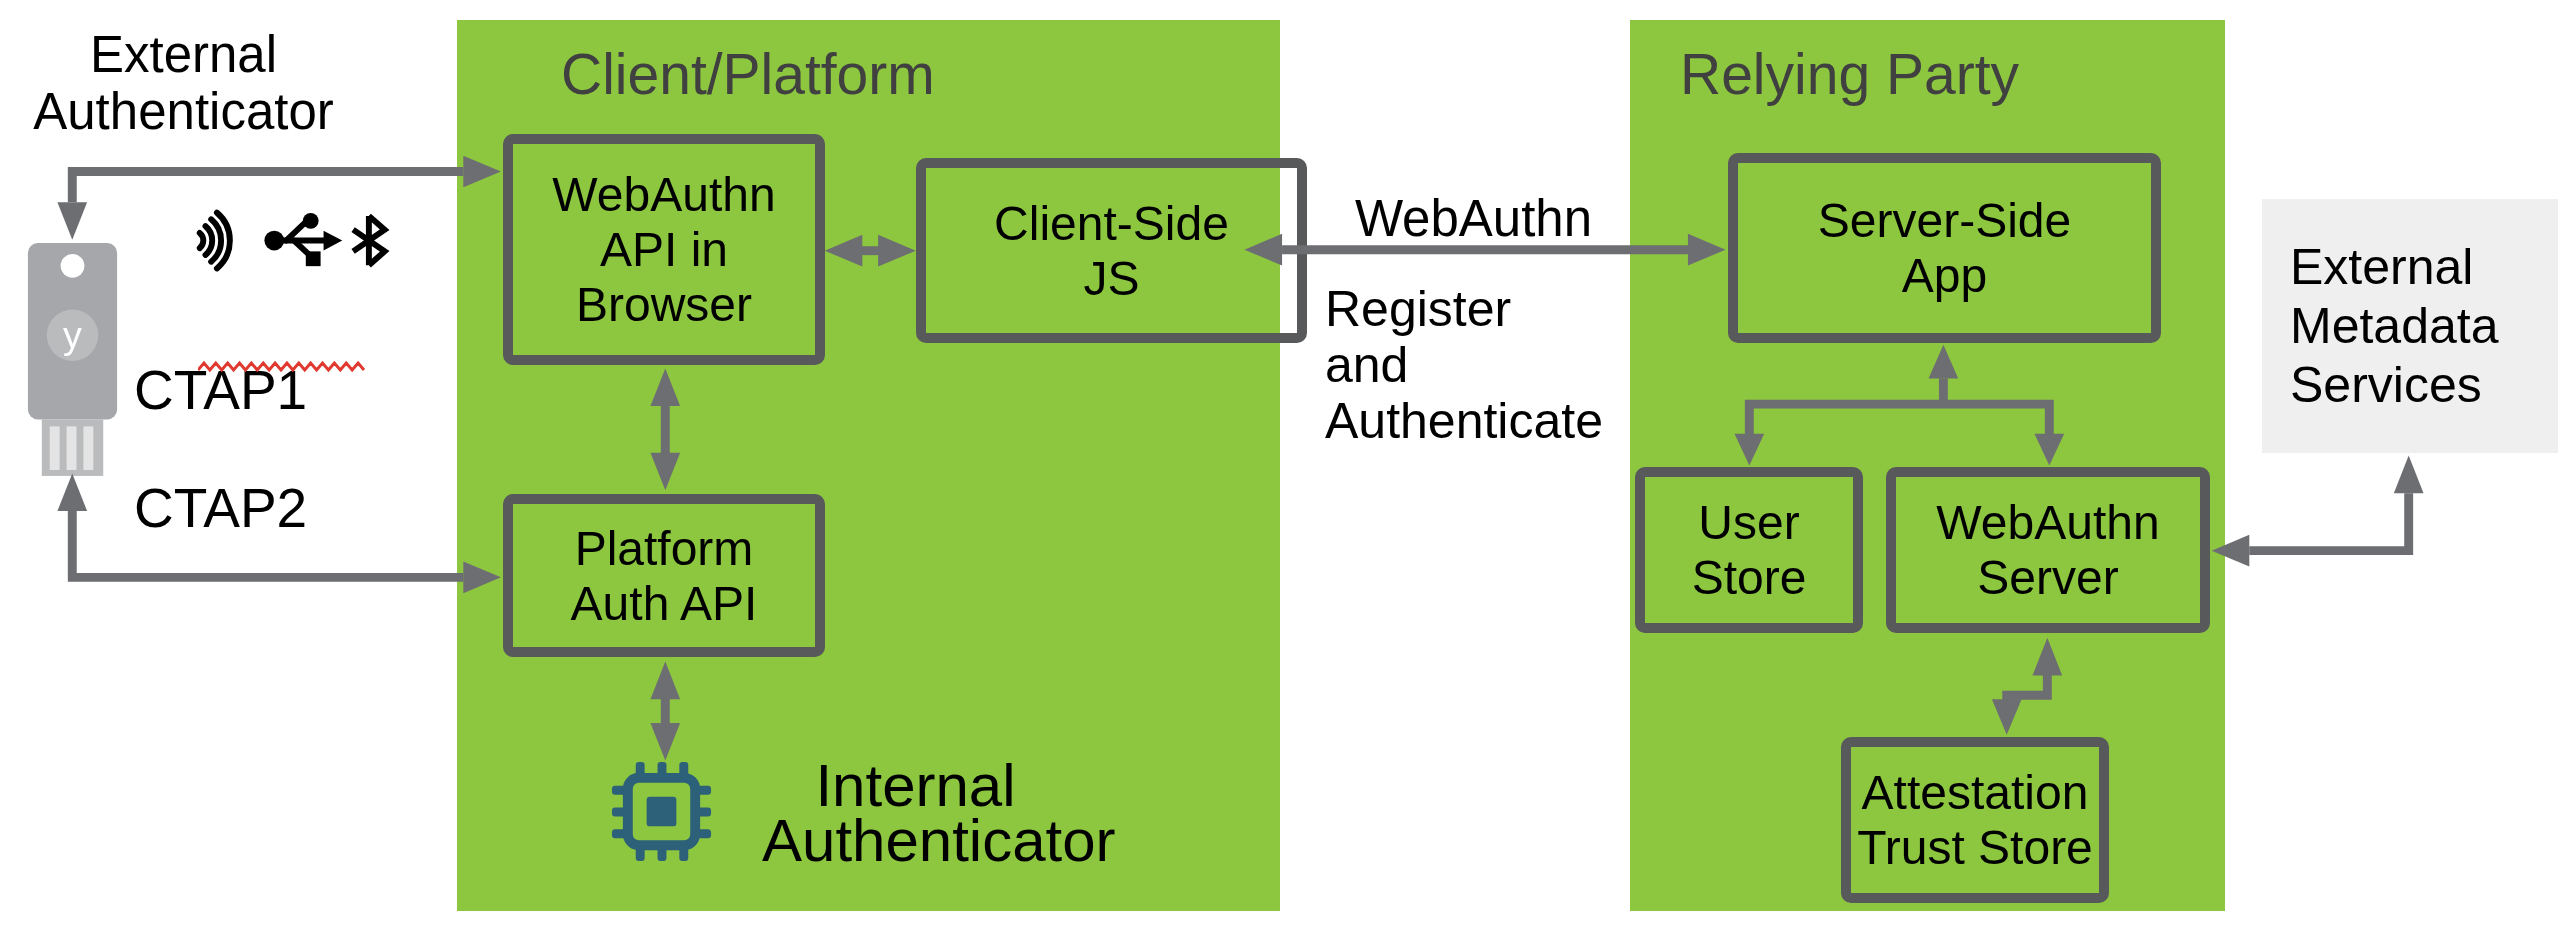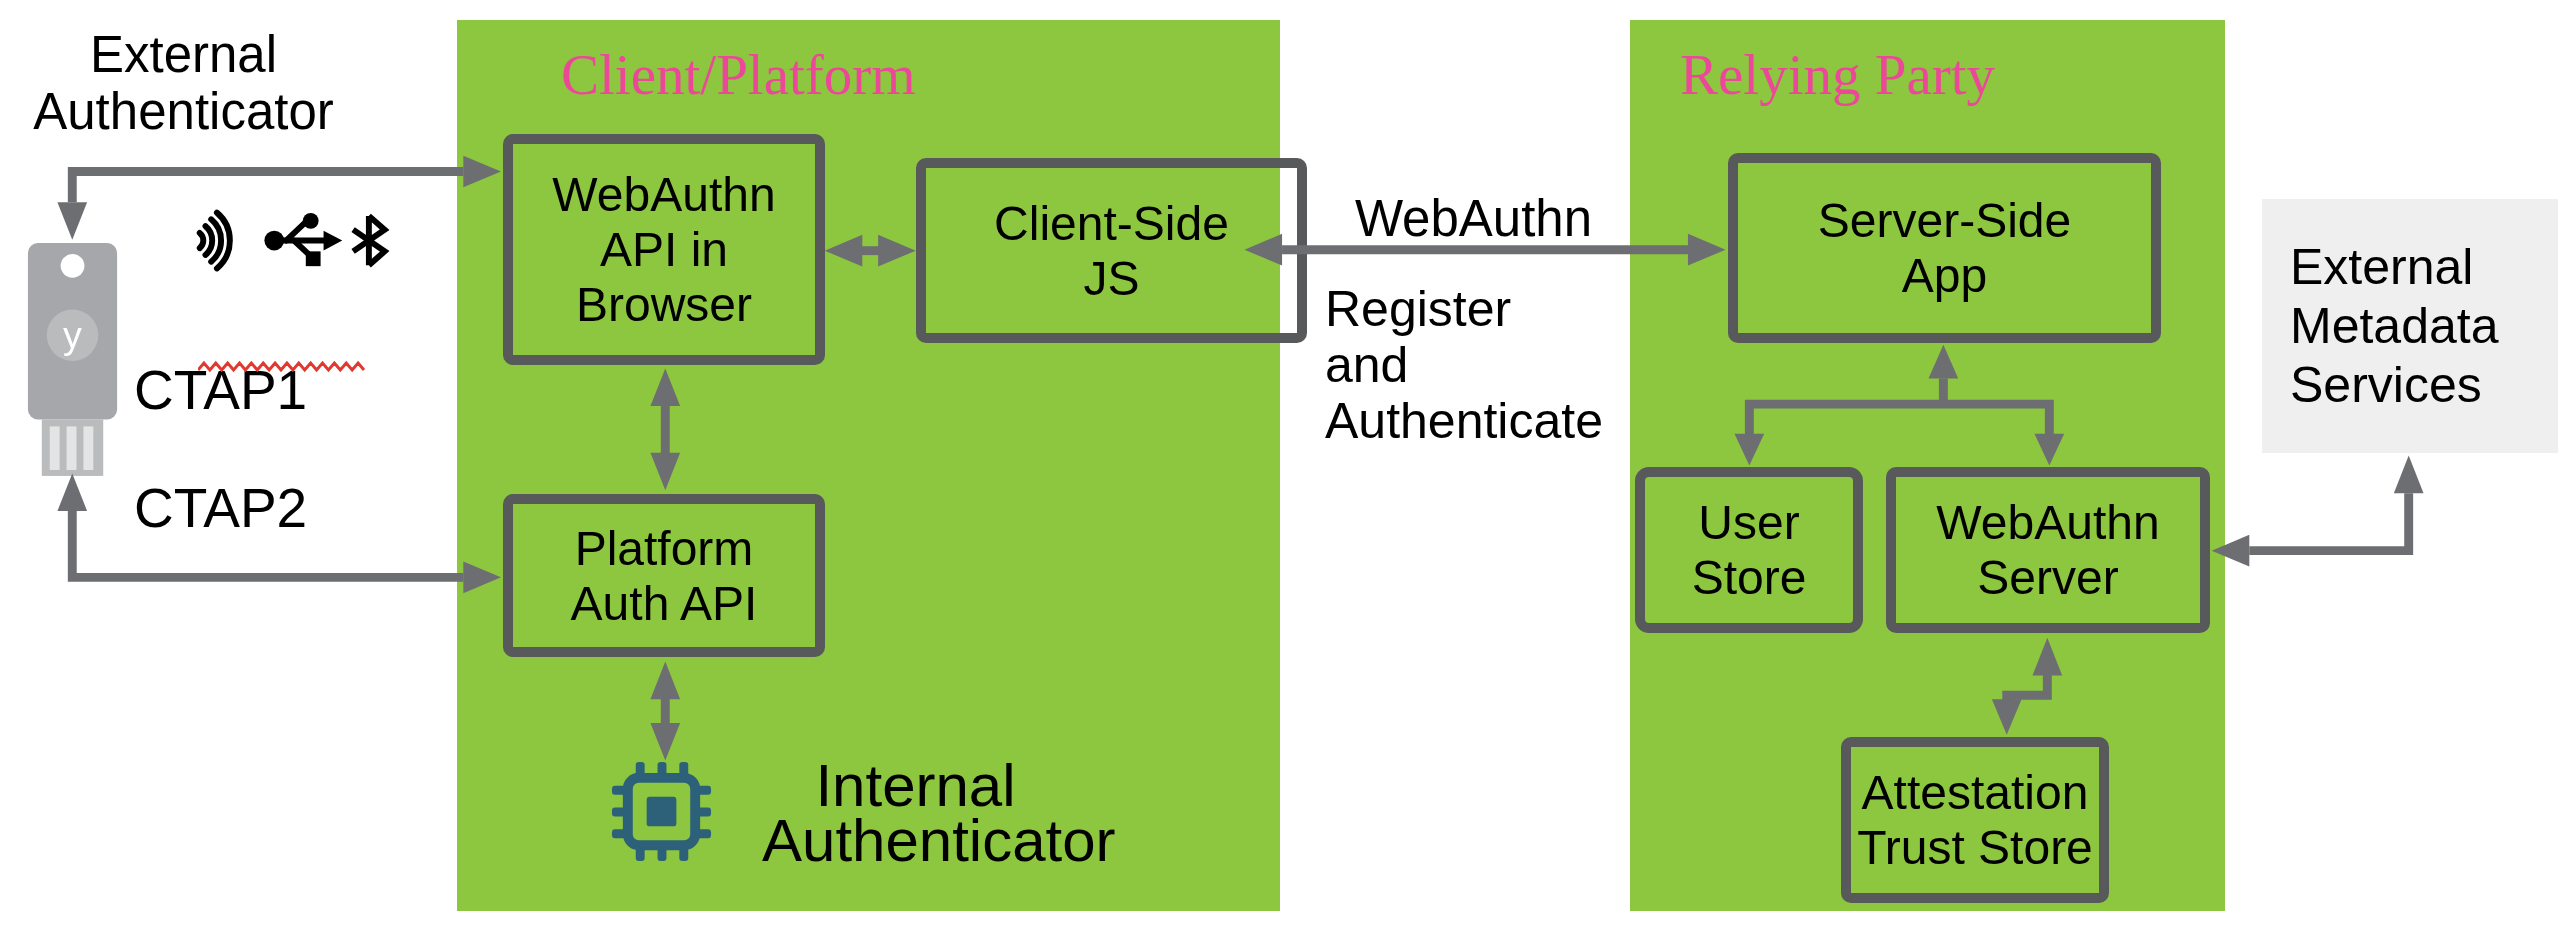--- a/index.html
+++ b/index.html
@@ -1,21 +1,21 @@
 <!DOCTYPE html>
 <html style="--green: #8dc63f; --border-gray: #58595b; --arrow-gray: #6d6e71; --key-gray: #a5a7aa; --key-gray-light: #b9bbbd; --key-slot: #e4e4e4; --chip-blue: #2d617a; --metadata-bg: #efefef; --squiggle-red: #e0392f;"><head>
 <meta charset="utf-8">
 <style>
   html,body { margin:0; padding:0; background:#ffffff; }
   #canvas {
     position:relative; width:2576px; height:931px; background:#ffffff;
     font-family:"Liberation Sans", sans-serif; color:#000; overflow:hidden;
   }
   .panel { position:absolute; background:var(--green); }
-  .panel-title { position:absolute; font-size:57px; line-height:61px; color:#ec4899;font-family:Liberation Serif, serif; }
+  .panel-title { position:absolute; font-size:57px; line-height:61px; color:#404040; }
   .dbox {
     position:absolute; box-sizing:border-box;
     border:10px solid var(--border-gray); border-radius:10px;
     display:flex; align-items:center; justify-content:center;
     text-align:center; font-size:48px; line-height:55px;
     white-space:pre-line; color:#000;
   }
   .freetext { position:absolute; white-space:pre-line; color:#000; }
   #label-external-auth { left:15px; top:26px; width:337px; text-align:center; font-size:51px; line-height:57px; }
   #ctap-block { left:134px; top:302px; width:297px; text-align:left; font-size:55px; line-height:59px; }
@@ -23,21 +23,21 @@
   #label-webauthn-mid { left:1325px; top:190px; width:297px; text-align:center; font-size:51px; line-height:57px; }
   #label-reg-auth { left:1325px; top:281px; width:297px; font-size:50px; line-height:56px; }
   #title-client { left:561px; top:44px; }
   #title-rp { left:1680px; top:44px; }
   #panel-client { left:457px; top:20px; width:823px; height:891px; }
   #panel-rp { left:1630px; top:20px; width:595px; height:891px; }
   #box-webauthn-api { left:503px; top:134px; width:322px; height:231px; }
   #box-client-js { left:916px; top:158px; width:391px; height:185px; }
   #box-platform-auth { left:503px; top:494px; width:322px; height:163px; }
   #box-server-app { left:1728px; top:153px; width:433px; height:190px; }
-  #box-user-store { left:1635px; top:467px; width:228px; height:166px;border-radius:14px; }
+  #box-user-store { left:1635px; top:467px; width:228px; height:166px; }
   #box-webauthn-server { left:1886px; top:467px; width:324px; height:166px; }
   #box-attestation { left:1841px; top:737px; width:268px; height:166px; }
   #box-metadata {
     position:absolute; left:2262px; top:199px; width:296px; height:254px;
     background:var(--metadata-bg); box-sizing:border-box;
     display:flex; align-items:center; padding-left:28px;
     font-size:50px; line-height:59px; white-space:pre-line; color:#000;
   }
   svg.abs { position:absolute; }
   #arrow-overlay { left:0; top:0; pointer-events:none; }

